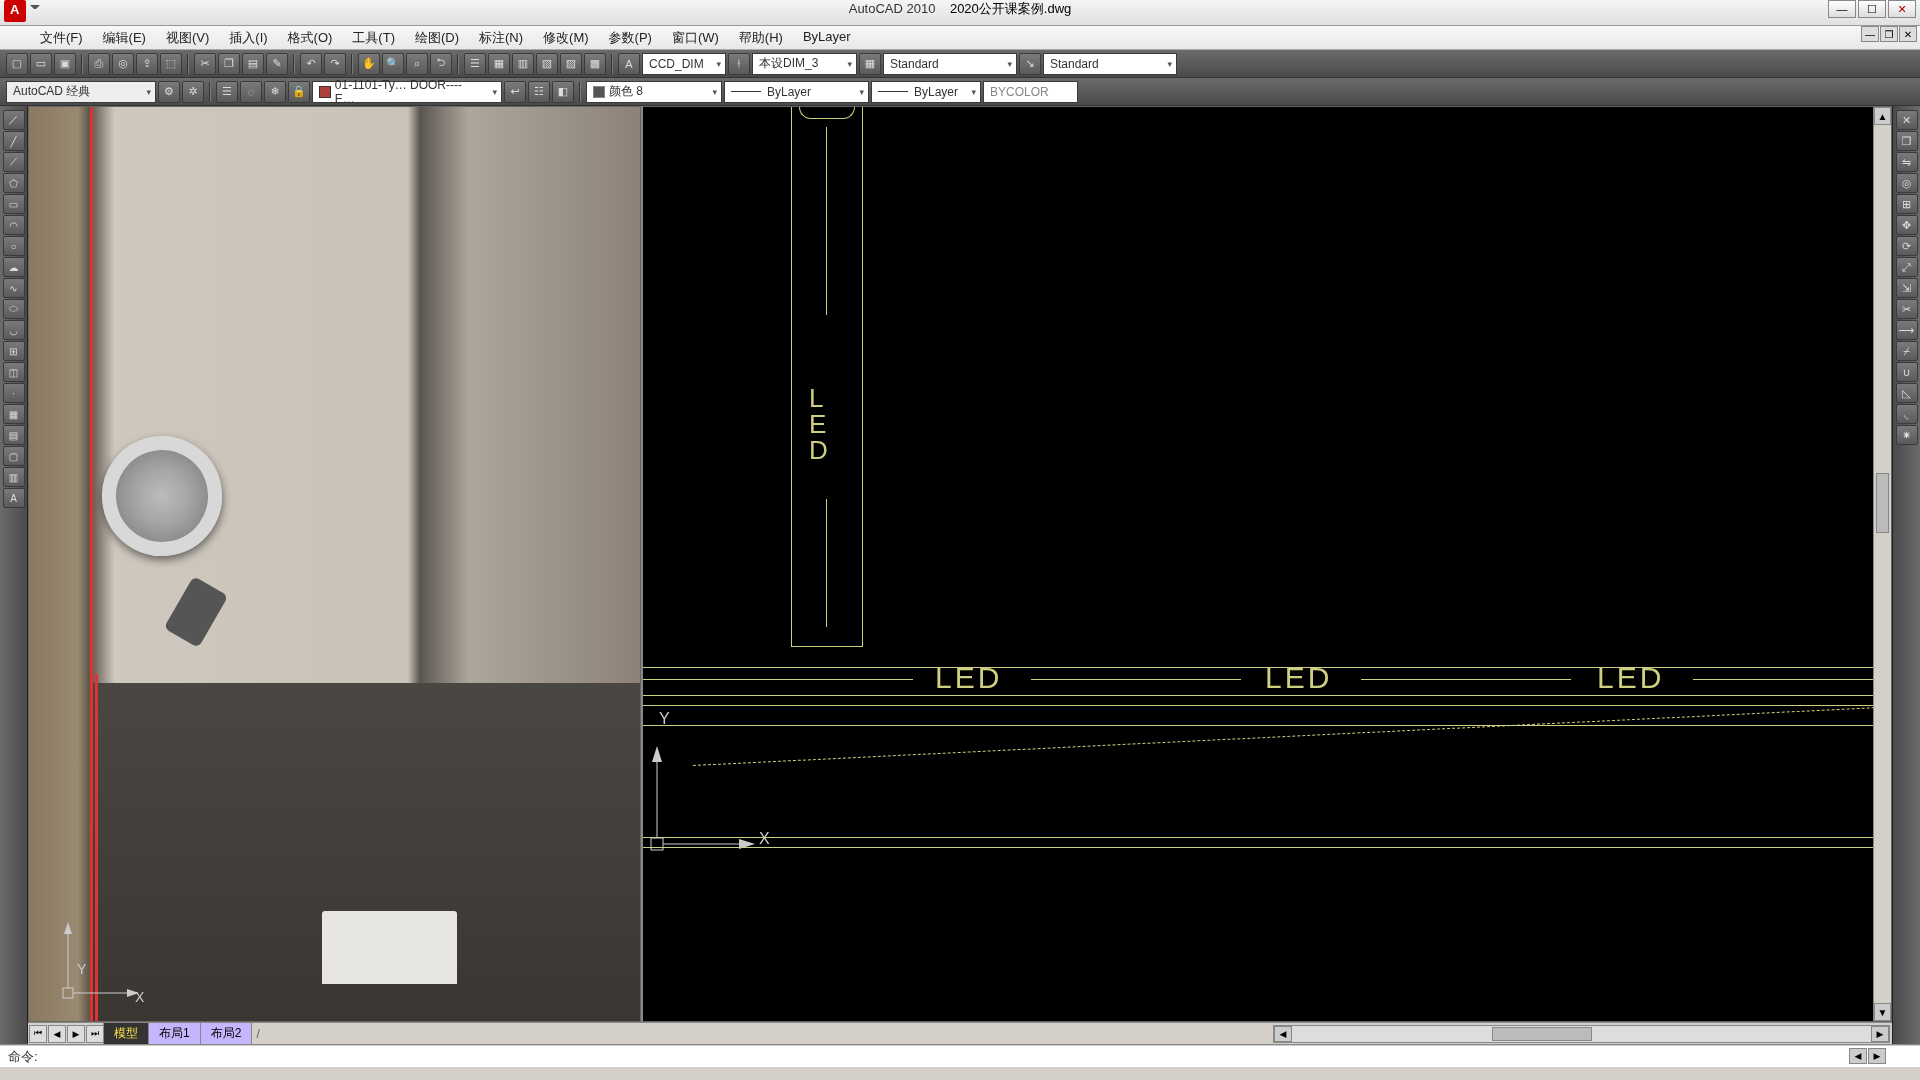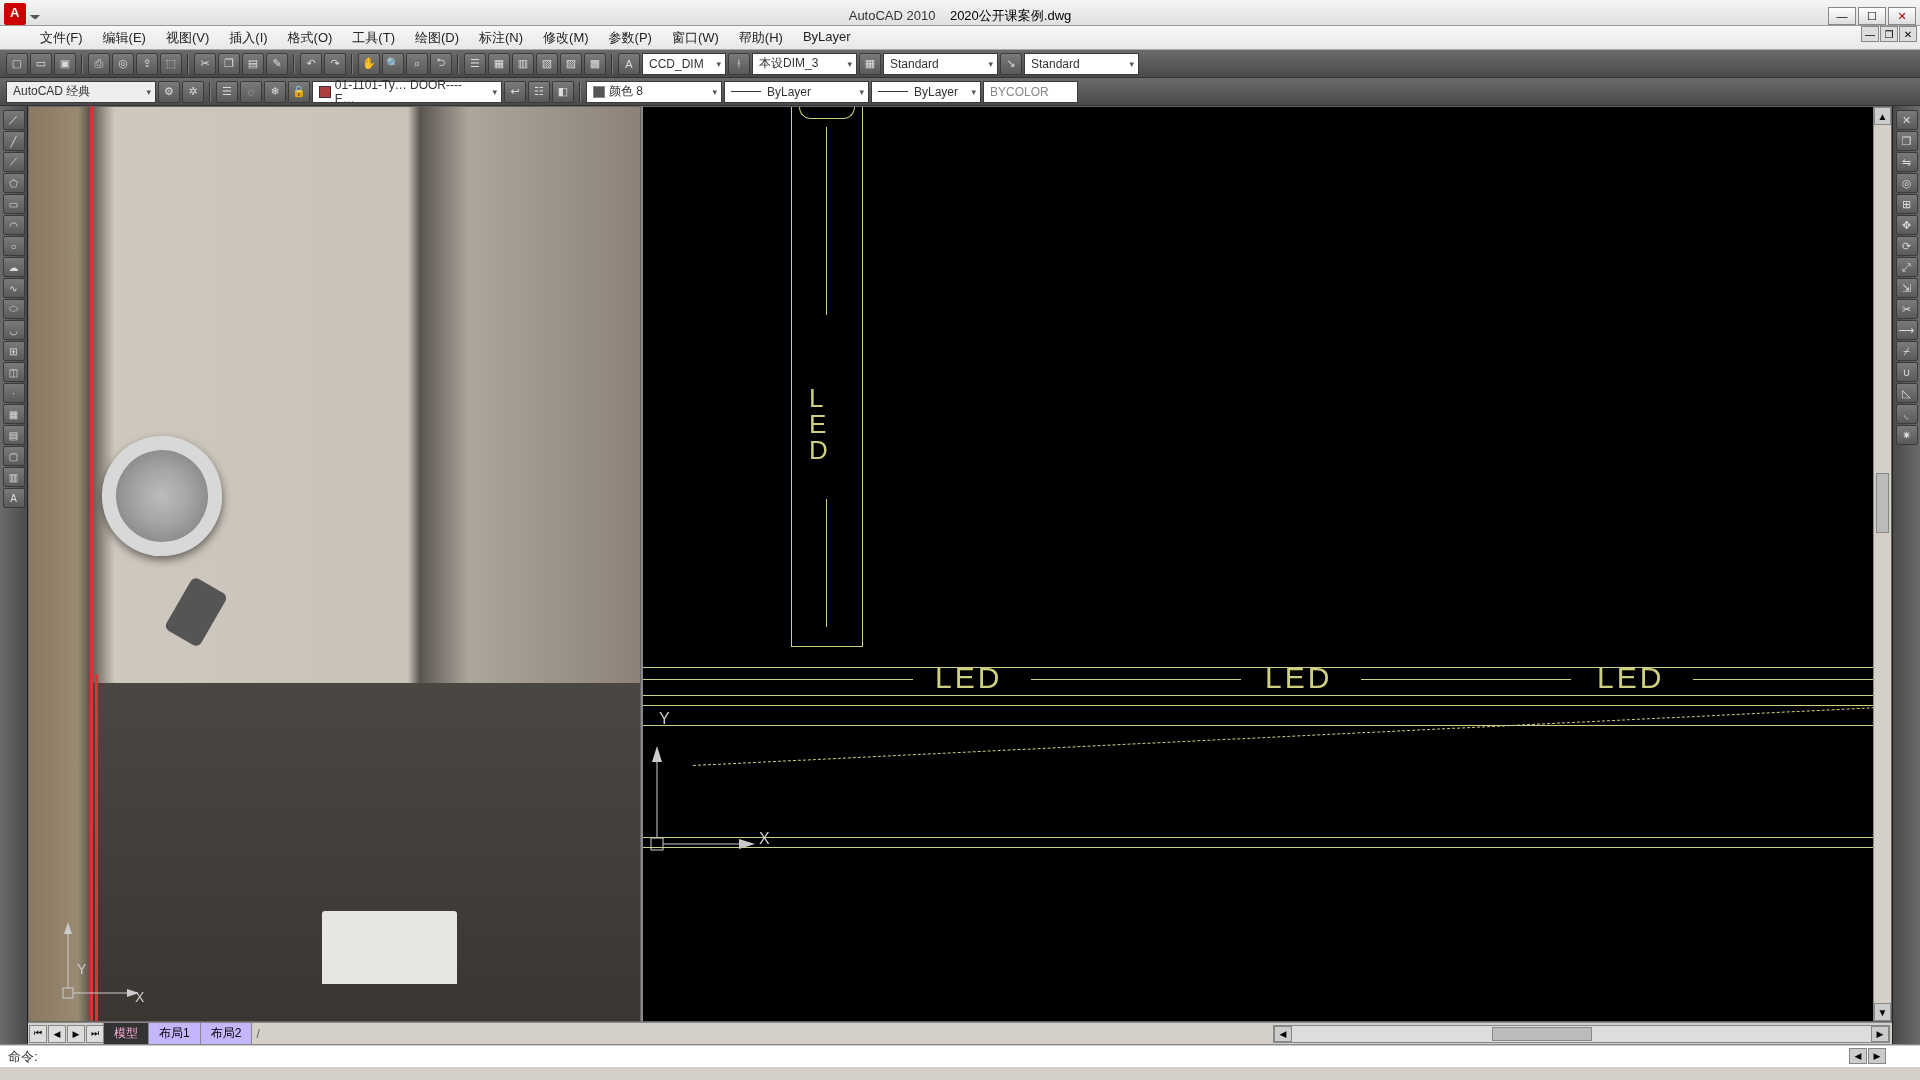--- a/index.html
+++ b/index.html
@@ -1,18 +1,18 @@
 <!DOCTYPE html>
 <html><head>
 <meta charset="utf-8">
 <style>
 * { margin: 0; padding: 0; box-sizing: border-box; font-family: "Microsoft YaHei", Arial, sans-serif; }
 body { width: 1920px; height: 1080px; background: #d4d0c8; overflow: hidden; font-size: 12px; }
 
-.titlebar { height: 26px; background: linear-gradient(#f5f5f5,#e0e0e0); display: flex; align-items: flex-end; position: relative; border-bottom: 1px solid #999; }
+.titlebar { height: 26px; background: linear-gradient(#f5f5f5,#e0e0e0); display: flex; align-items: flex-start; position: relative; border-bottom: 1px solid #999; }
 .titlebar .app-icon { width: 22px; height: 22px; margin: 0 4px; background: #c00; border-radius: 2px; position: relative; }
 .titlebar .app-icon::after { content: 'A'; position: absolute; color: #fff; font-weight: bold; left: 6px; top: 2px; font-size: 13px; }
 .titlebar .title-text { position: absolute; left: 50%; transform: translateX(-50%); font-size: 13px; color: #333; }
 .titlebar .filename { color: #000; }
 .titlebar .win-controls { position: absolute; right: 4px; display: flex; gap: 2px; }
 .titlebar .win-btn { width: 28px; height: 18px; border: 1px solid #888; background: linear-gradient(#fff,#ddd); font-size: 11px; display: flex; align-items: center; justify-content: center; cursor: pointer; }
 
 .menubar { height: 24px; background: linear-gradient(#f8f8f8,#e8e8e8); display: flex; align-items: flex-start; padding: 0 30px 0 30px; border-bottom: 1px solid #aaa; position: relative; }
 .menubar .menu-item { padding: 3px 10px; font-size: 13px; cursor: pointer; color: #222; }
 .menubar .mdi-controls { position: absolute; right: 3px; display: flex; gap: 1px; }
@@ -23,21 +23,21 @@
 .tb-sep { width: 2px; height: 20px; background: #333; margin: 0 3px; border-right: 1px solid #7a7a7a;}
 .tb-dd { height: 22px; background: #fff; border: 1px solid #3a3a3a; padding: 0 18px 0 6px; font-size: 12px; color: #333; display: flex; align-items: center; position: relative; cursor: pointer; }
 .tb-dd::after { content: '▾'; position: absolute; right: 4px; font-size: 9px; color: #555; }
 .tb-input { height: 22px; background: #fff; border: 1px solid #3a3a3a; padding: 0 6px; font-size: 12px; color: #888; display: flex; align-items: center; }
 
 .workspace-dd { width: 150px; }
 .layer-dd { width: 190px; }
 .color-dd { width: 136px; }
 .lt-dd { width: 145px; }
 .lw-dd { width: 110px; }
-.style-dd { width: 115px; }
+.style-dd { width: 134px; }
 .dim-dd { width: 84px; }
 .dim2-dd { width: 105px; }
 .bycolor { width: 95px; }
 
 .main-area { position: relative; height: 938px; display: flex; background: #333; }
 
 .left-toolbar { width: 28px; background: linear-gradient(90deg,#6b6b6b,#4a4a4a); display: flex; flex-direction: column; align-items: center; padding-top: 4px; gap: 1px; border-right: 1px solid #222; }
 .left-toolbar .tb-btn { width: 22px; height: 20px; font-size: 10px; }
 
 .right-toolbar { width: 28px; background: linear-gradient(90deg,#4a4a4a,#6b6b6b); display: flex; flex-direction: column; align-items: center; padding-top: 4px; gap: 1px; border-left: 1px solid #222; }
@@ -90,21 +90,21 @@
 .ucs-right .xlab { position: absolute; left: 108px; top: 92px; font-size: 16px; color: #ccc;}
 
 .vp-scroll-v { position: absolute; right: 0; top: 0; bottom: 0; width: 18px; background: #d4d0c8; border-left: 1px solid #888;}
 .vp-scroll-v .thumb { position: absolute; top: 40%; left: 2px; right: 2px; height: 60px; background: #bbb; border: 1px solid #888;}
 .vp-scroll-v .arr { position: absolute; left: 0; right: 0; height: 18px; background: #ccc; text-align: center; font-size: 10px; line-height: 18px; border: 1px solid #888; cursor: pointer;}
 .vp-scroll-v .up { top: 0;} .vp-scroll-v .down { bottom: 0;}
 
 .tabs-row { height: 22px; background: #d4d0c8; display: flex; align-items: center; border-top: 1px solid #888; position: relative; }
 .tabs-row .nav-btn { width: 18px; height: 18px; border: 1px solid #888; background: #ddd; font-size: 9px; display: flex; align-items: center; justify-content: center; cursor: pointer; margin-left: 1px;}
 .tabs-row .tab { padding: 2px 10px; border: 1px solid #888; background: #c4b5fd; font-size: 12px; cursor: pointer; margin-left: -1px; }
-.tabs-row .tab.active { background: #333; color: #f9a8d4; }
+.tabs-row .tab.active { background: #333; color: #fde047; }
 .tabs-row .hscroll { position: absolute; right: 2px; left: 1245px; height: 18px; background: #ddd; border: 1px solid #888; display: flex; align-items: center;}
 .tabs-row .hscroll .arr { width: 18px; height: 16px; background: #ccc; border: 1px solid #888; font-size: 9px; display: flex; align-items: center; justify-content: center;}
 .tabs-row .hscroll .thumb { width: 100px; height: 14px; background: #bbb; border: 1px solid #888; margin-left: 200px;}
 
 .cmd-area { background: #fff; border-top: 1px solid #888; }
 .cmd-line { height: 20px; padding: 2px 8px; font-size: 13px; color: #333; display: flex; align-items: center; white-space: pre; }
 .cmd-input-row { height: 22px; display: flex; align-items: center; padding: 0 8px; border-top: 1px solid #ccc; position: relative;}
 .cmd-input-row .prompt { font-size: 13px; color: #333; }
 .cmd-input-row .hscroll2 { position: absolute; right: 2px; width: 70px; height: 18px; display: flex;}
 .cmd-input-row .hscroll2 .arr { width: 18px; height: 16px; background: #ccc; border: 1px solid #888; font-size: 9px; display: flex; align-items: center; justify-content: center; margin-left: 1px;}

